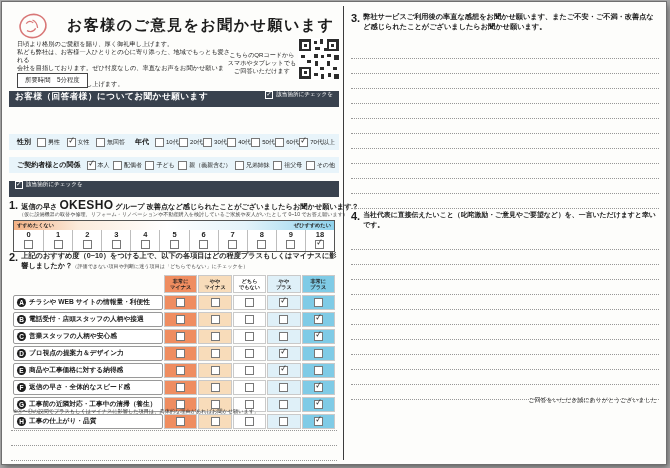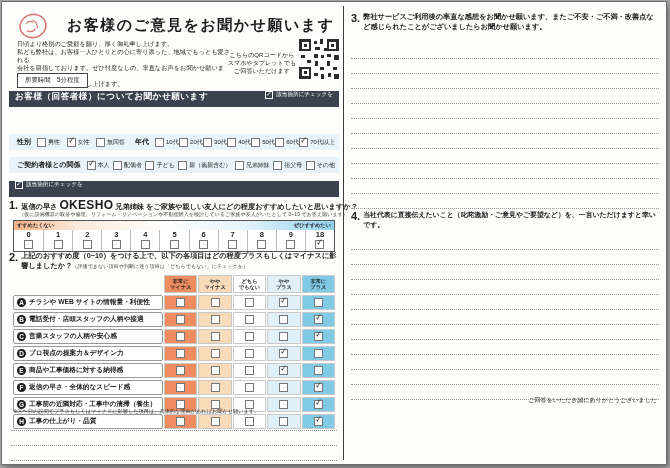--- a/index.html
+++ b/index.html
@@ -249,21 +249,21 @@
 
     <div class="bar" style="top:174px">
       <span class="bar-note">
         <span class="bar-cb"></span>
         <span>該当箇所にチェックを</span>
       </span>
     </div>
 
     <div class="q1-line">
       <span class="q-num">1.</span>
-      <span class="q1-text"><span>返信の早さ </span><span class="q1-brand">OKESHO</span><span> 兄弟姉妹 をご家族や親しい友人にどの程度おすすめしたいと思いますか？</span></span>
+      <span class="q1-text"><span>返信の早さ </span><span class="q1-brand">OKESHO</span><span> グループ 改善点など感じられたことがございましたらお聞かせ願います？</span></span>
     </div>
     <div class="q1-note">（仮に設備機器の取替や修理、リフォーム・リノベーションや不動産購入を検討しているご家族や友人がいたとして 0~10 でお答え願います）</div>
 
     <div class="scale">
       <div class="scale-head">
         <span>すすめたくない</span>
         <span>ぜひすすめたい</span>
       </div>
       <div class="scale-cells">
           <div class="scale-cell">

